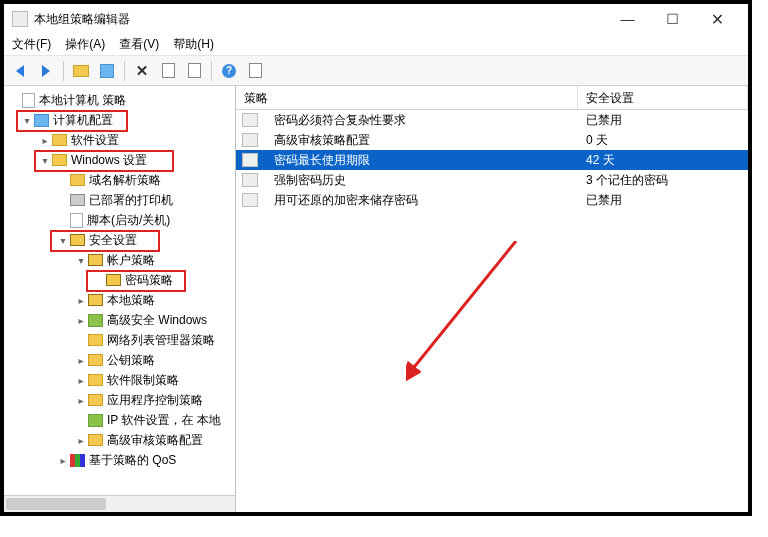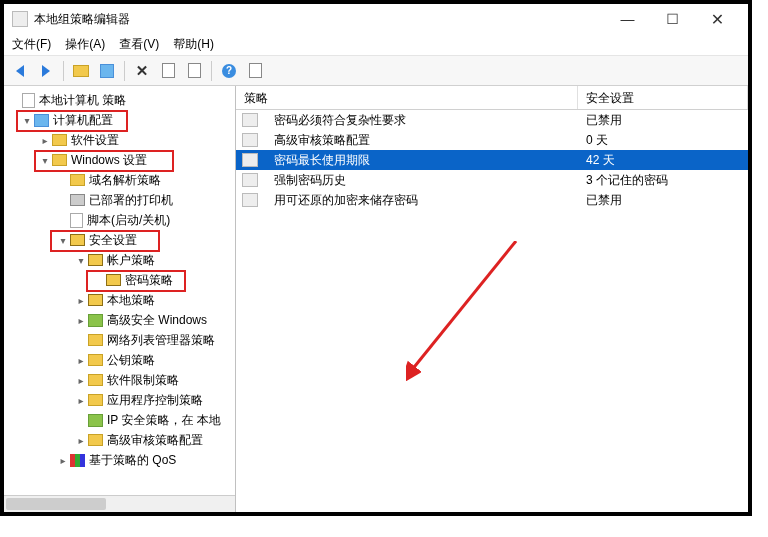--- a/index.html
+++ b/index.html
@@ -186,21 +186,21 @@
             <span>软件限制策略</span>
           </div>
         <div class="tree-row" style="padding-left:68px">
             <span class="expander">▸</span>
             <span class="node-icon fold-icon"></span>
             <span>应用程序控制策略</span>
           </div>
         <div class="tree-row" style="padding-left:68px">
             <span class="expander"></span>
             <span class="node-icon green-icon"></span>
-            <span>IP 安全策略，在 本地</span>
+            <span>IP 软件设置，在 本地</span>
           </div>
         <div class="tree-row" style="padding-left:68px">
             <span class="expander">▸</span>
             <span class="node-icon fold-icon"></span>
             <span>高级审核策略配置</span>
           </div>
         <div class="tree-row" style="padding-left:50px">
             <span class="expander">▸</span>
             <span class="node-icon bar-icon"></span>
             <span>基于策略的 QoS</span>

